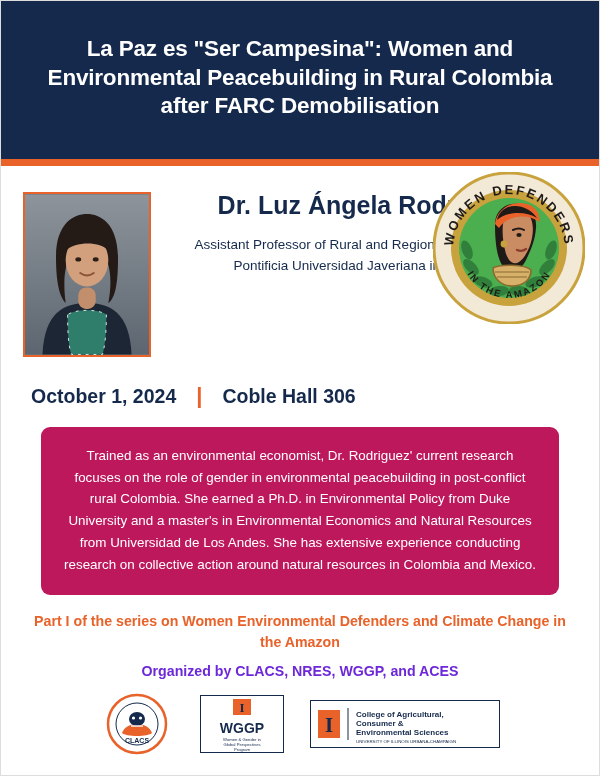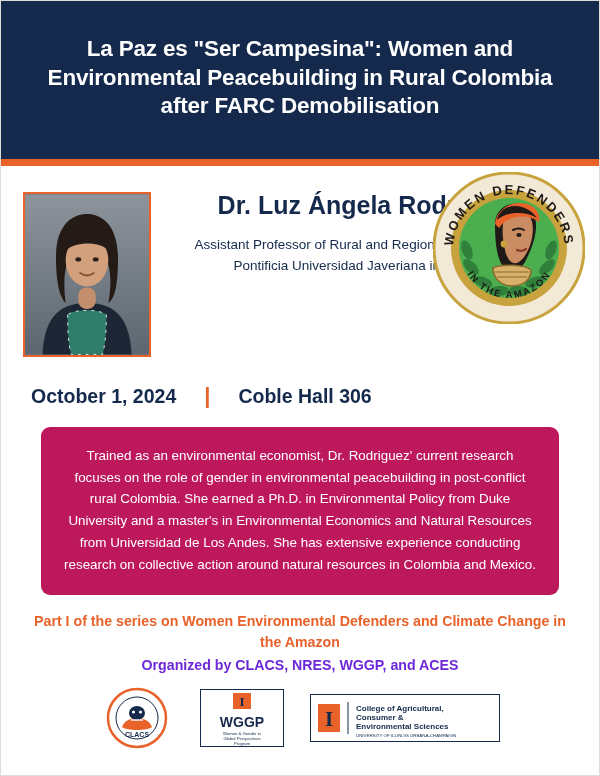--- a/index.html
+++ b/index.html
@@ -87,21 +87,21 @@
   }
   .wd-logo svg { width: 152px; height: 152px; display: block; }
 
   
   .event-line {
     margin: 22px 0 0 0;
     padding: 0 30px;
     display: flex;
     align-items: baseline;
     justify-content: flex-start;
-    gap: 16px;
+    gap: 8px;
     color: #14294b;
   }
   .event-date {
     font-size: 19.5px;
     font-weight: bold;
     white-space: nowrap;
   }
   .event-time {
     font-size: 19.5px;
     font-weight: normal;
@@ -127,21 +127,21 @@
     color: #ffffff;
     border-radius: 9px;
     padding: 18px 22px 20px 22px;
     font-size: 13.4px;
     line-height: 1.62;
     text-align: center;
   }
 
   
   .series {
-    margin: 16px 22px 5px 22px;
+    margin: 16px 22px 11px 22px;
     text-align: center;
     color: #e8622a;
     font-size: 14.2px;
     font-weight: bold;
     line-height: 1.45;
   }
   .organized {
     margin-top: 2px;
     text-align: center;
     color: #6d28d9;

